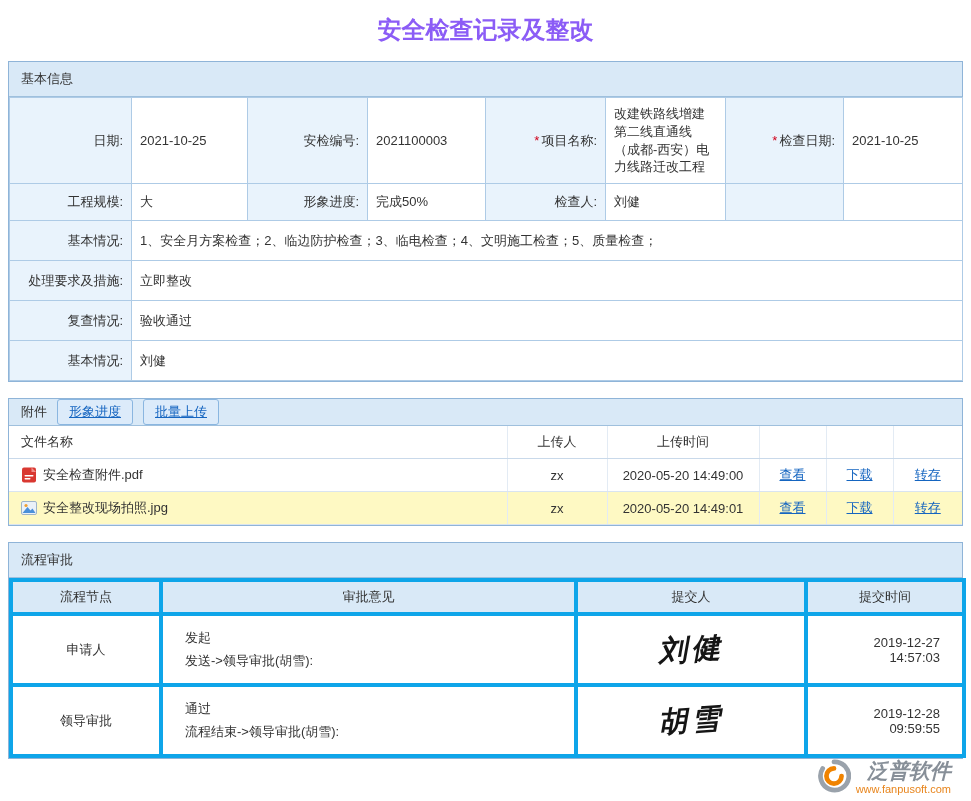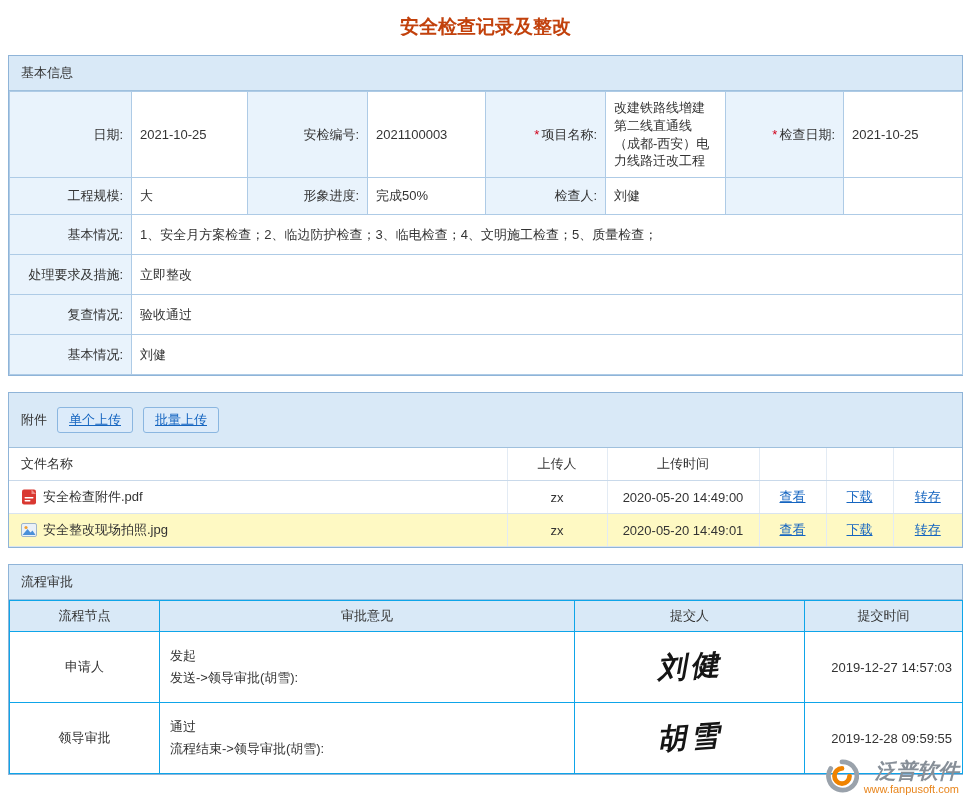--- a/index.html
+++ b/index.html
@@ -4,62 +4,62 @@
 <style>
   * { box-sizing: border-box; }
   html, body { margin: 0; padding: 0; }
   body {
     width: 971px; height: 801px; overflow: hidden;
     background: #fff; position: relative;
     font-family: "Liberation Sans", "DejaVu Sans", sans-serif;
     font-size: 13px; color: #333;
   }
   .page { padding: 4px 8px 0; }
-  .page-title { text-align: center; font-size: 19px; font-weight: bold; color: #c2410c; padding: 10px 0 15px; }
+  .page-title { text-align: center; font-size: 24px; font-weight: bold; color: #8b5cf6; padding: 10px 0 15px; }
 
   .panel { border: 1px solid #8FB4D8; margin-bottom: 16px; background: #fff; }
   .panel-header { background: #D9E9F7; border-bottom: 1px solid #9FC0DD; padding: 8px 12px; color: #333; }
 
   table { width: 100%; border-collapse: collapse; table-layout: fixed; }
 
   
   .form-table td { border: 1px solid #AECBE6; padding: 2px 8px; vertical-align: middle; line-height: 1.35; }
   .form-table .lbl { background: #E9F3FC; text-align: right; }
   .form-table .val { background: #fff; text-align: left; word-break: break-all; }
   .form-table tr.r1 { height: 86px; }
   .form-table tr.r2 { height: 37px; }
   .form-table tr.rf { height: 40px; }
   .req { color: #d0021b; margin-right: 2px; }
 
   
-  .panel-header.att-bar { padding: 14px 12px; display: flex; align-items: center; gap: 10px; }
+  .panel-header.att-bar { padding: 0 12px; display: flex; align-items: center; gap: 10px; }
   .btn { display: inline-block; background: #DCEBFA; border: 1px solid #8AB6E0; border-radius: 3px;
          color: #1565C0; padding: 3px 11px; text-decoration: underline; cursor: pointer; font-size: 13px; }
   .att-table th, .att-table td { padding: 7px 8px; border-bottom: 1px solid #D9E4F0; font-weight: normal; text-align: center; }
   .att-table th { border-bottom: 1px solid #C9D9EA; }
   .att-table th + th, .att-table td + td { border-left: 1px solid #E3EBF4; }
   .att-table .name-col { text-align: left; padding-left: 12px; }
   .att-row.alt { background: #fef9c3; }
   .name-cell { display: flex; align-items: center; gap: 6px; }
   .file-icon { display: inline-block; width: 16px; height: 16px; flex: 0 0 16px; }
   .link { color: #1565C0; text-decoration: underline; cursor: pointer; }
 
   
-  .apv-table th, .apv-table td { border: 1px solid #0ea5e9; padding: 6px 10px; }
+  .apv-table th, .apv-table td { border: 4px solid #0ea5e9; padding: 6px 22px; }
   .apv-table th { background: #D9E9F7; font-weight: normal; text-align: center; height: 31px; }
   .apv-table tr.apv-row { height: 71px; }
   .node-cell { text-align: center; }
   .opinion-cell { line-height: 1.7; }
   .sig-cell { text-align: center; }
   .signature { font-family: "DejaVu Serif", "Liberation Serif", serif; font-size: 29px; font-style: italic;
                font-weight: bold; color: #151515; display: inline-block; transform: rotate(-4deg); letter-spacing: 4px; }
   .time-cell { text-align: right; padding-left: 14px; }
 
   
-  .watermark { position: absolute; right: 12px; bottom: 5px; display: flex; align-items: center; gap: 5px; }
+  .watermark { position: absolute; right: 20px; bottom: 5px; display: flex; align-items: center; gap: 5px; }
   .wm-text { display: flex; flex-direction: column; align-items: flex-end; }
   .wm-brand { font-size: 21px; font-weight: bold; font-style: italic; color: #878F98; line-height: 1.05; }
   .wm-url { font-size: 11px; color: #E8851C; }
 </style>
 </head>
 <body>
 
 <div class="page">
 
   <div class="page-title">安全检查记录及整改</div>
@@ -116,21 +116,21 @@
           <td class="lbl"><span>基本情况:</span></td>
           <td class="val" colspan="7"><span>刘健</span></td>
         </tr>
       </tbody>
     </table>
   </section>
 
   <section class="panel">
     <div class="panel-header att-bar">
       <span>附件</span>
-      <button class="btn">单个上传</button>
+      <button class="btn">形象进度</button>
       <button class="btn">批量上传</button>
     </div>
     <table class="att-table">
       <colgroup>
         <col style="width:498px">
           <col style="width:100px">
           <col style="width:152px">
         <col style="width:67px">
           <col style="width:67px">
           <col style="width:69px">

